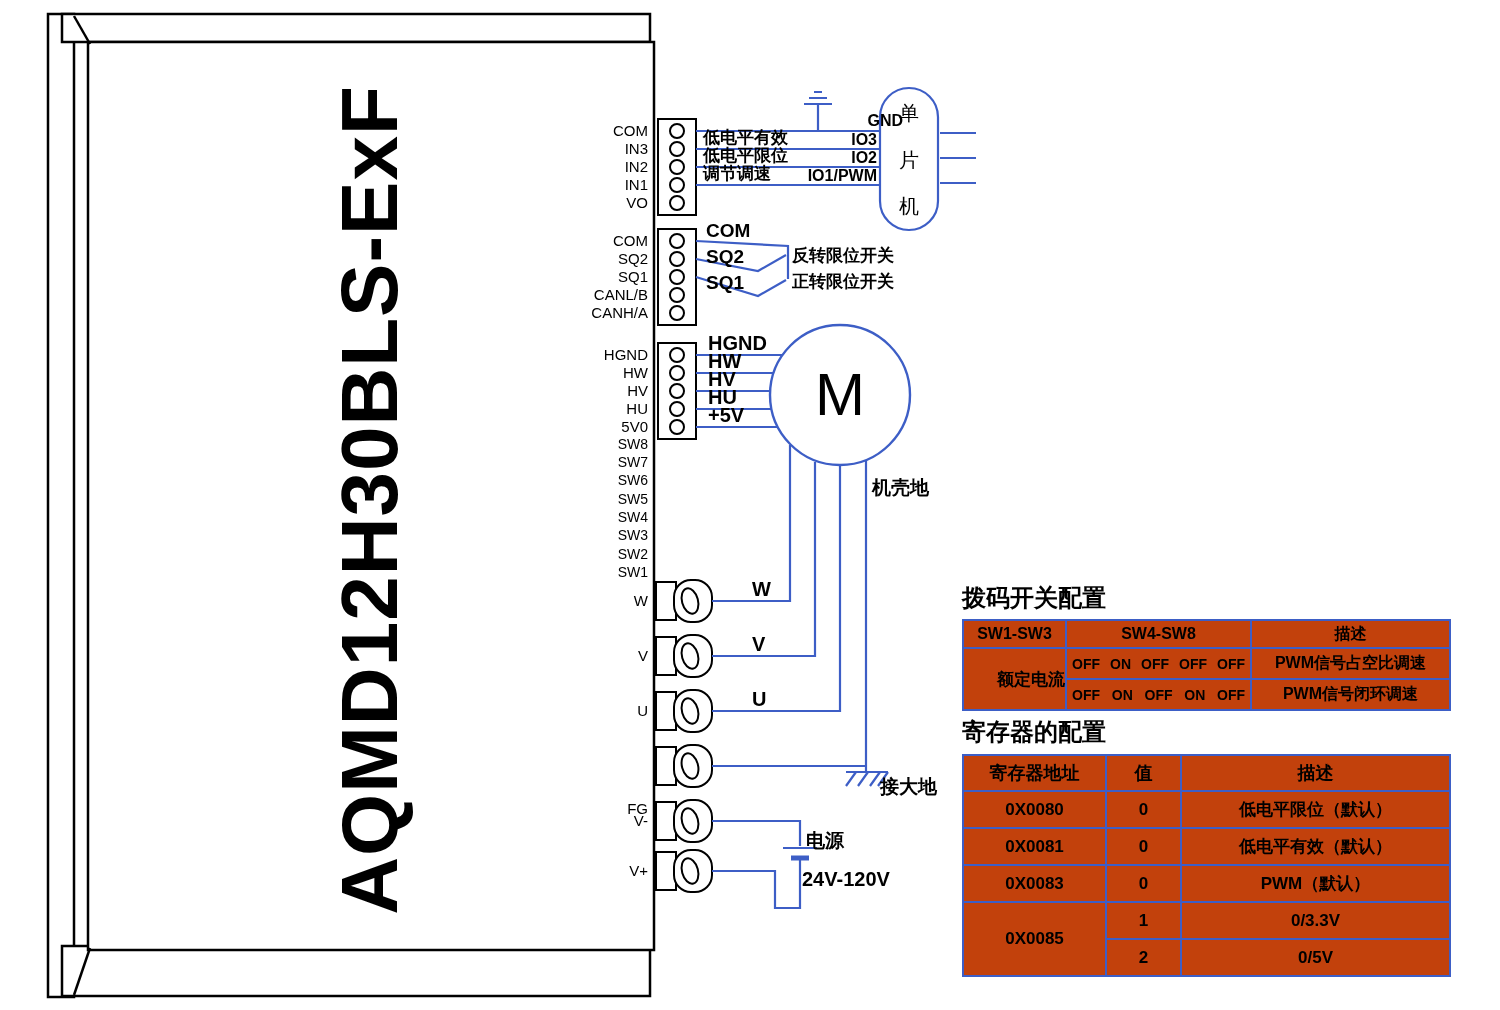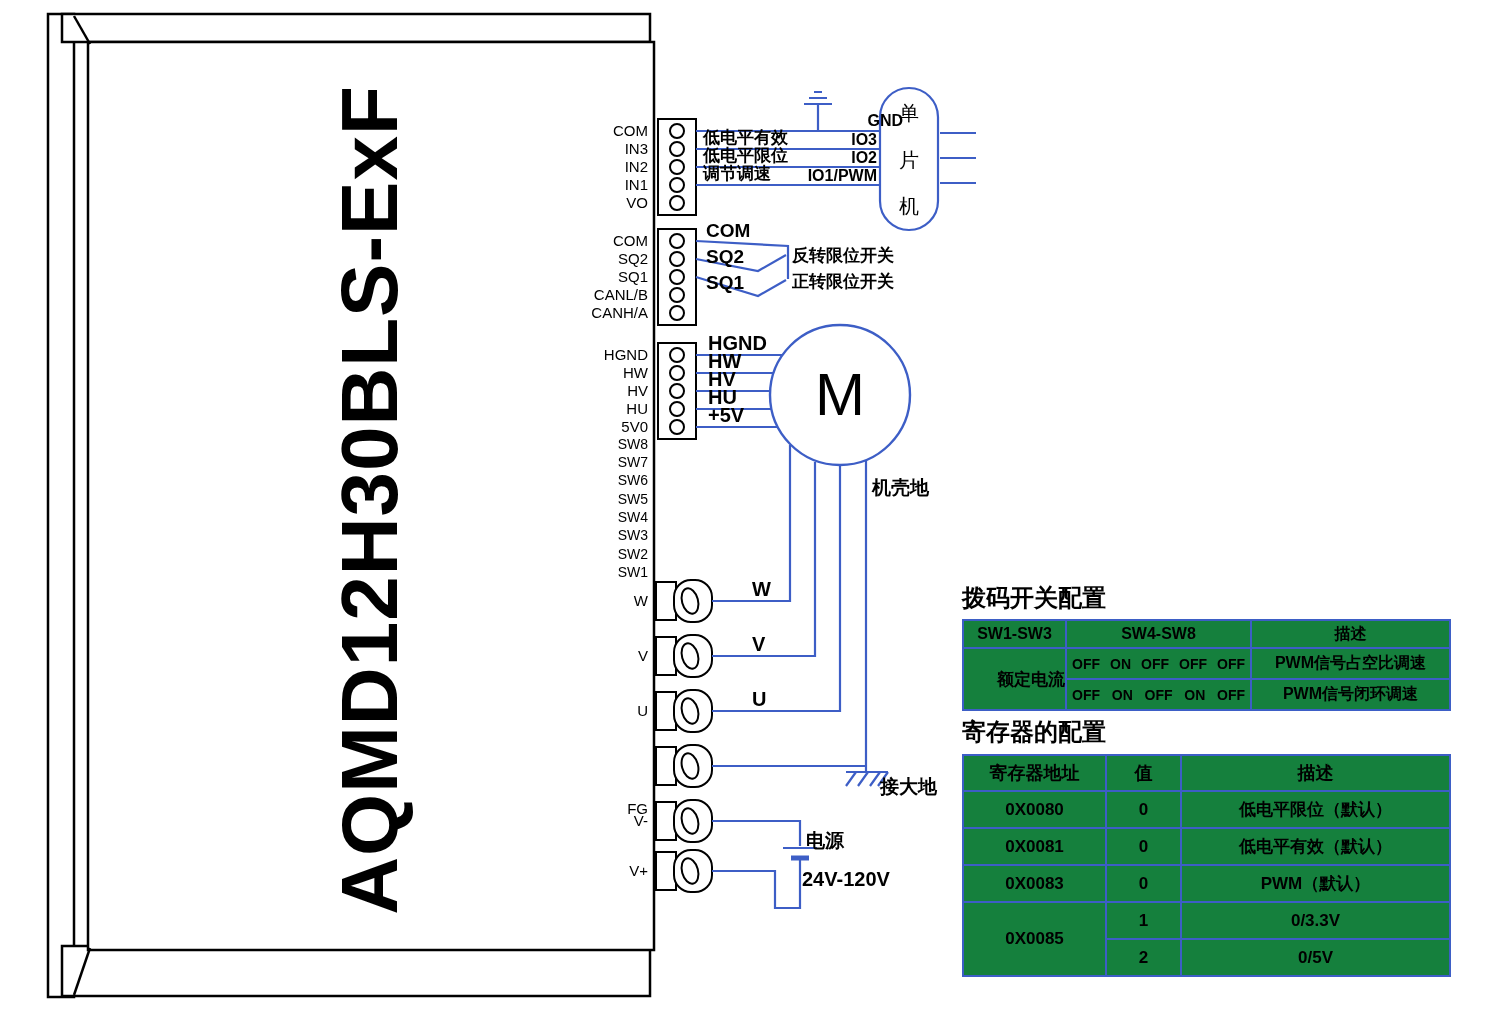--- a/index.html
+++ b/index.html
@@ -6,21 +6,21 @@
   .stage {
     position:relative; width:1500px; height:1010px; background:#fff;
     overflow:hidden; font-family:"Liberation Sans", sans-serif; color:#000;
   }
   svg.art { position:absolute; left:0; top:0; }
   .lbl { position:absolute; white-space:nowrap; color:#000; line-height:1.15;
          font-family:"Liberation Sans", sans-serif; }
   .pin   { font-size:15px; text-align:right; }
   .pinsm { font-size:14px; text-align:center; }
   .b     { font-weight:bold; }
-  .tbl { position:absolute; border-collapse:collapse; table-layout:fixed; background:#15803d; }
+  .tbl { position:absolute; border-collapse:collapse; table-layout:fixed; background:#c2410c; }
   .tbl td { border:2px solid #3D5EC6; text-align:center; vertical-align:middle;
             font-weight:bold; color:#000; padding:0; overflow:hidden; }
   .swrow { display:flex; justify-content:space-between; padding:0 5px; font-size:14px; font-weight:bold; }
   .hdr td { font-size:16px; }
 </style>
 </head>
 <body>
 
 <div class="stage">
 

